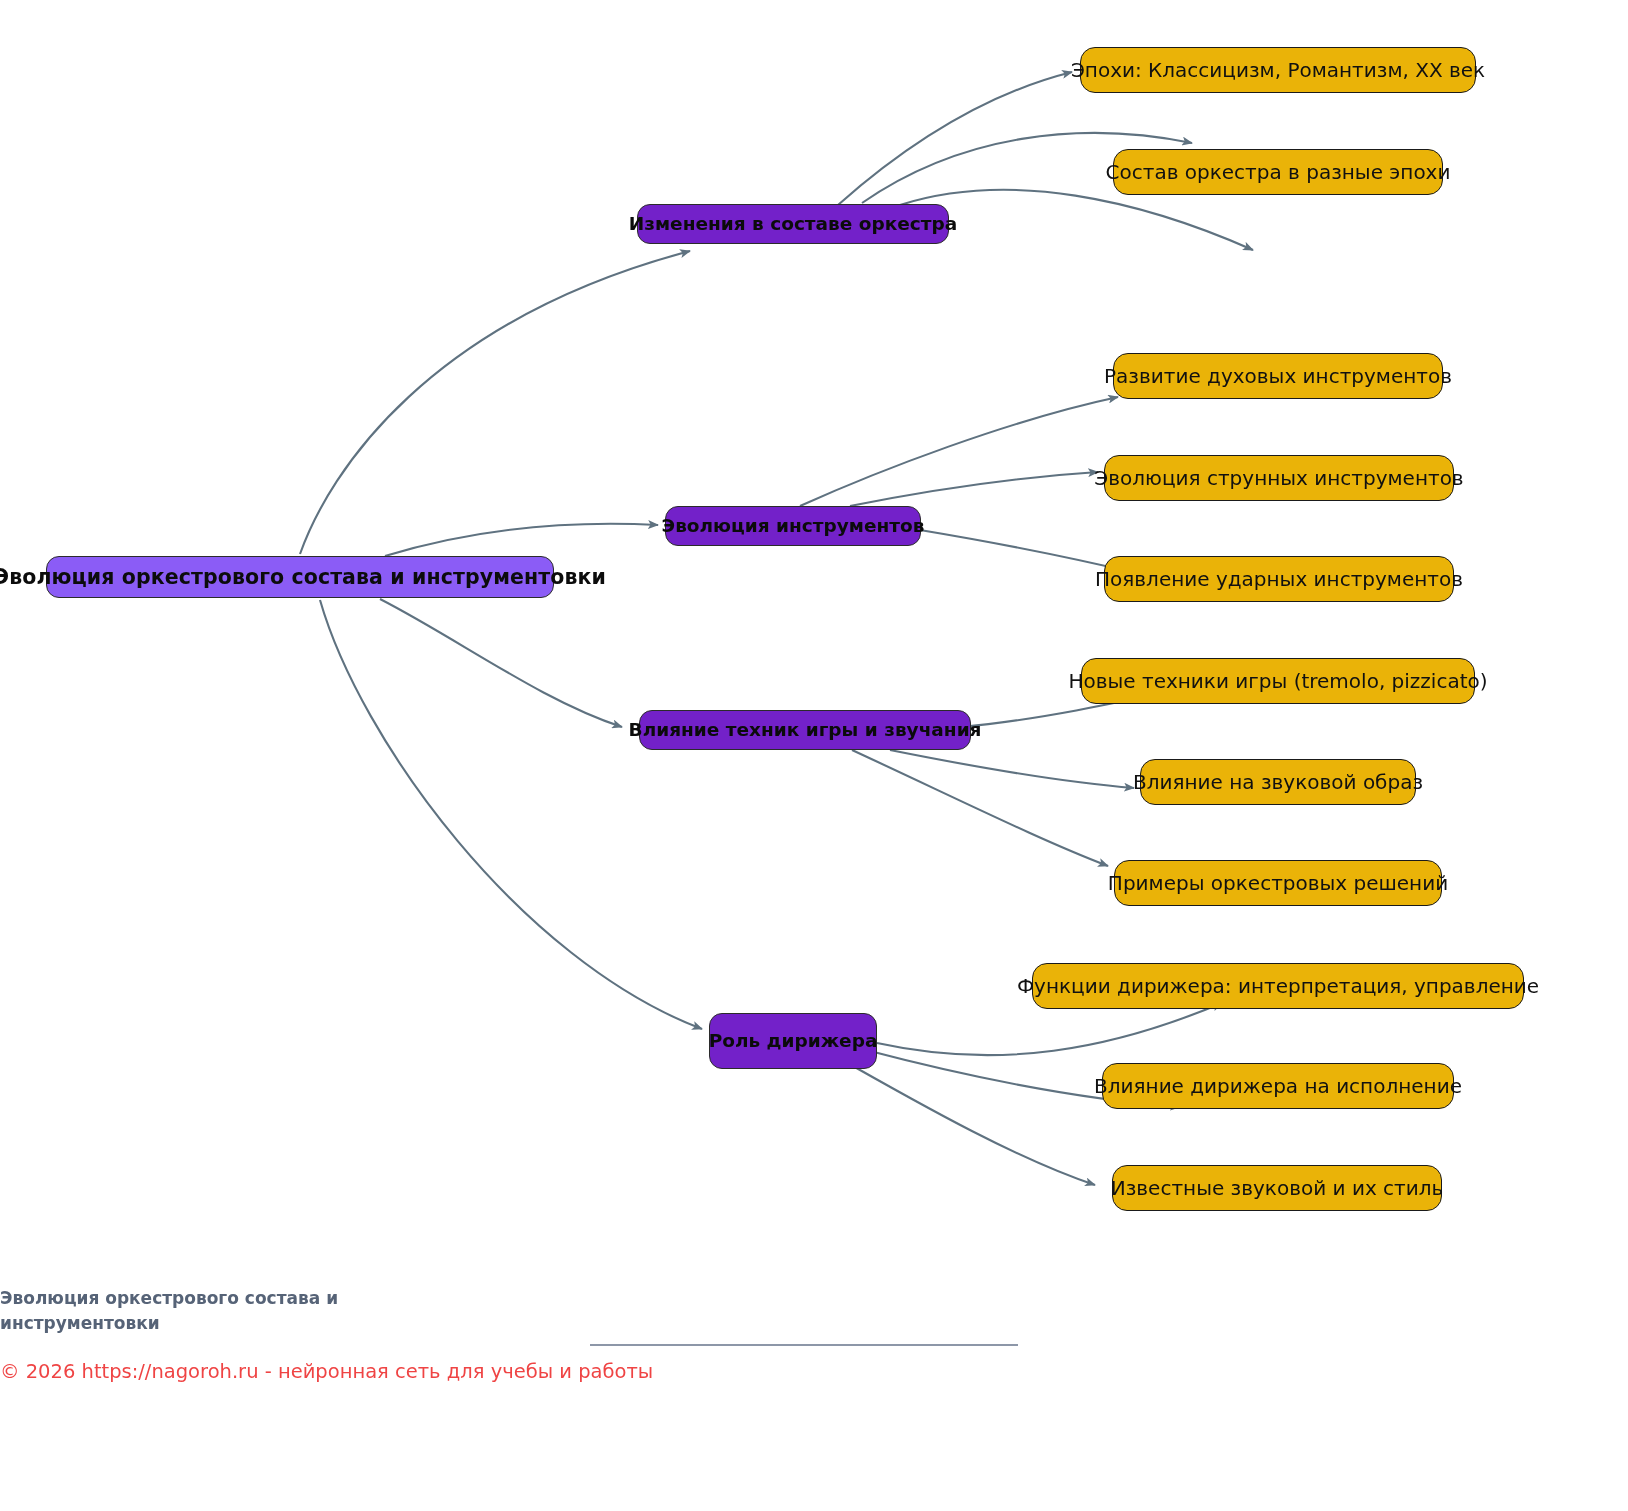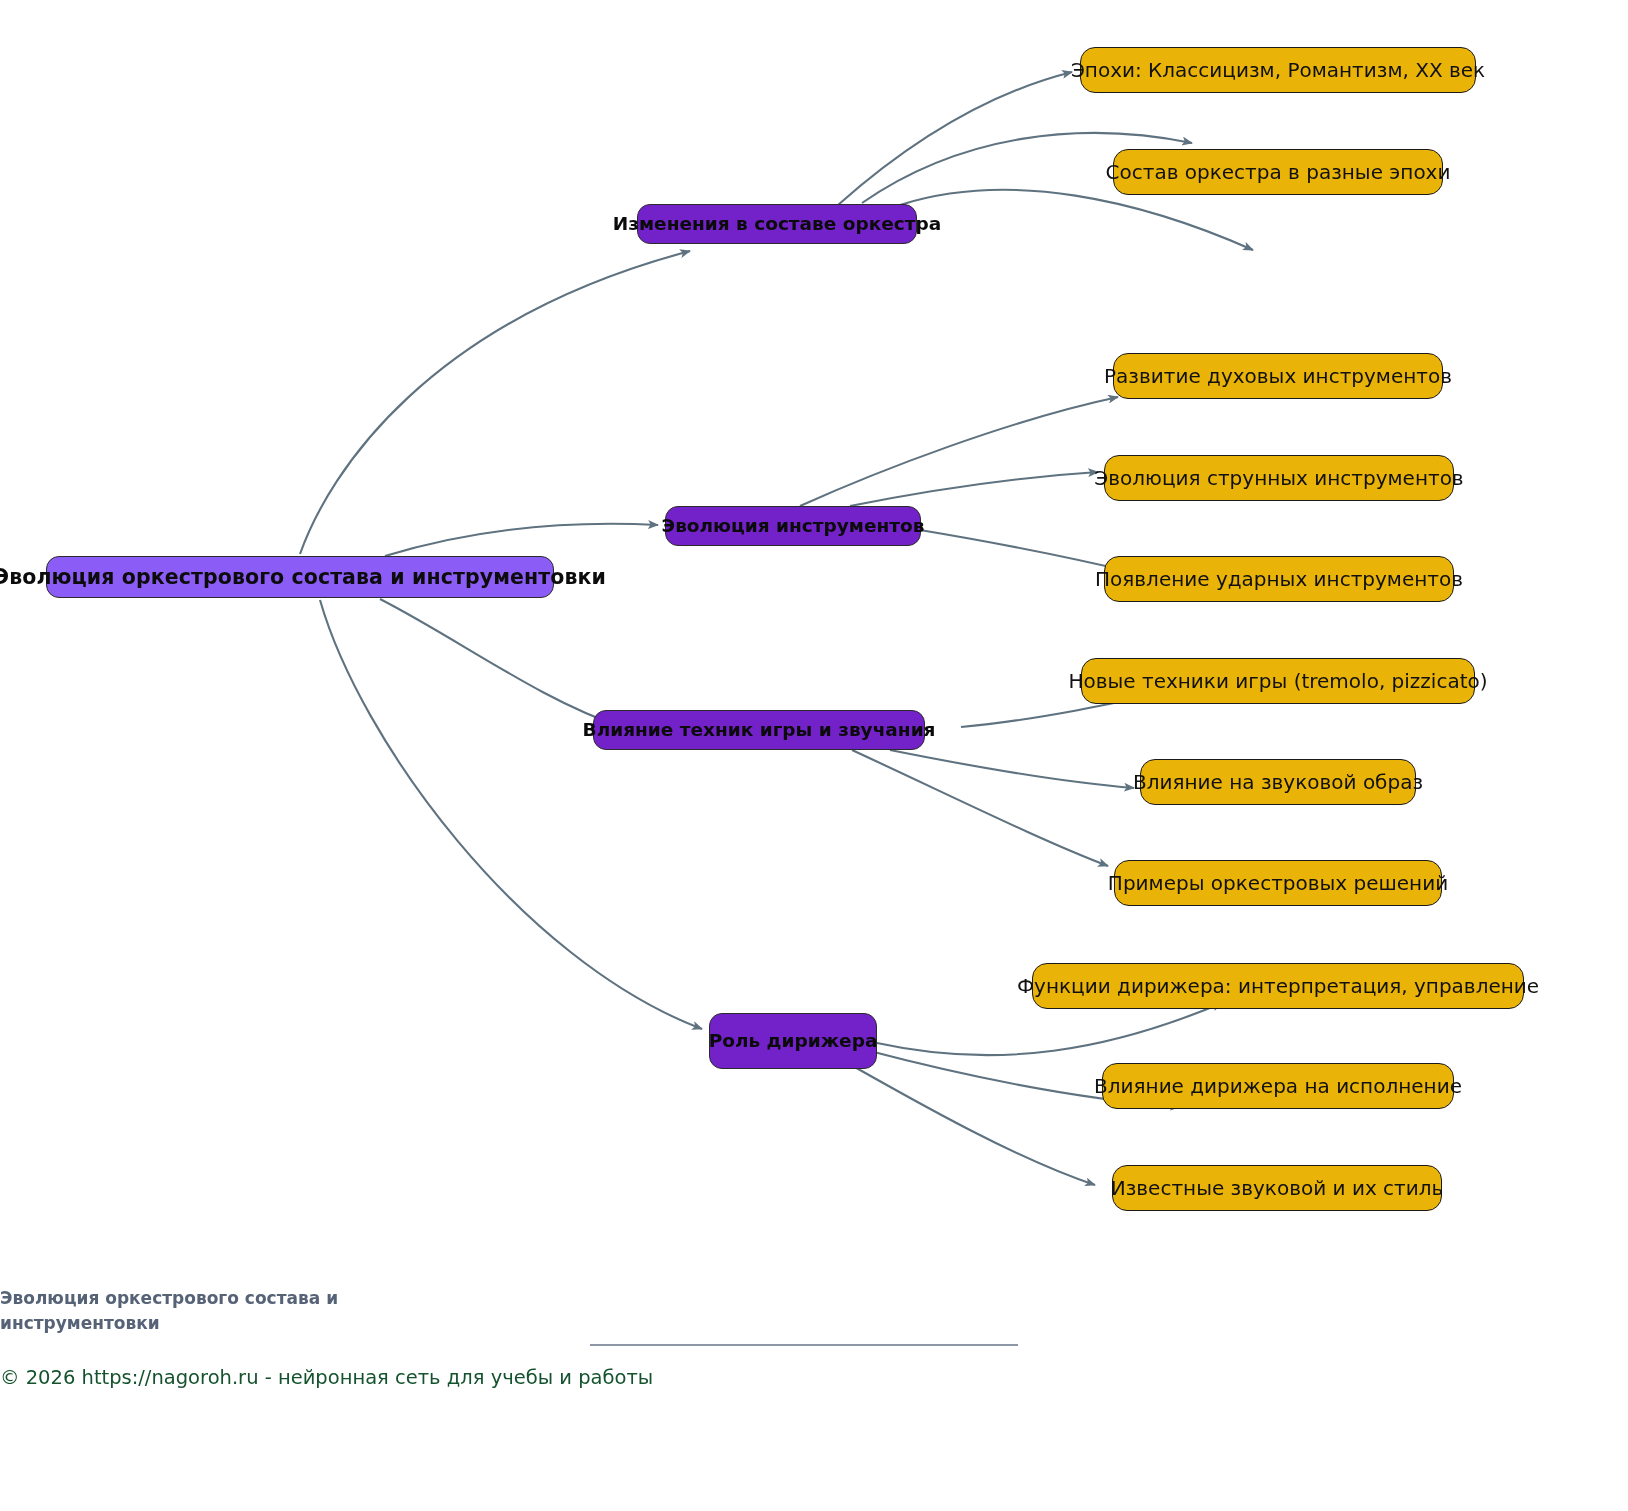--- a/index.html
+++ b/index.html
@@ -83,22 +83,21 @@
     top: 1344px;
     left: 590px;
     width: 428px;
     height: 1.5px;
     background: #8d97a8;
   }
   #footer-copy {
     top: 1360px;
     font-size: 19.5px;
     font-weight: 400;
-    color: #14532d;
-    margin-top: 6px;
+    color: #ef4444;
   }
 </style>
 </head>
 <body>
 
 <div id="mindmap-canvas">
 
   <svg id="edge-layer" viewBox="0 0 1628 1511" xmlns="http://www.w3.org/2000/svg">
     <defs>
       <marker id="arrowhead" markerWidth="11" markerHeight="9" refX="10" refY="4.5" orient="auto" markerUnits="userSpaceOnUse">
@@ -127,21 +126,21 @@
       <path d="M 877,1043 C 1000,1070 1110,1050 1222,1003"></path>
       <path d="M 866,1050 C 980,1080 1090,1100 1180,1107"></path>
       <path d="M 830,1053 C 930,1110 1020,1160 1095,1185"></path>
     </g>
   </svg>
 
   <div class="node node-root" style="left:46px; top:556px; width:508px; height:42px;">
     <span>Эволюция оркестрового состава и инструментовки</span>
   </div>
 
-  <div class="node node-branch" style="left:637px; top:204px; width:280px; height:40px;">
+  <div class="node node-branch" style="left:637px; top:204px; width:312px; height:40px;">
     <span>Изменения в составе оркестра</span>
   </div>
   <div class="node node-leaf" style="left:1080px; top:47px; width:396px; height:46px;">
     <span>Эпохи: Классицизм, Романтизм, XX век</span>
   </div>
   <div class="node node-leaf" style="left:1113px; top:149px; width:330px; height:46px;">
     <span>Состав оркестра в разные эпохи</span>
   </div>
 
   <div class="node node-branch" style="left:665px; top:506px; width:256px; height:40px;">
@@ -150,21 +149,21 @@
   <div class="node node-leaf" style="left:1113px; top:353px; width:330px; height:46px;">
     <span>Развитие духовых инструментов</span>
   </div>
   <div class="node node-leaf" style="left:1104px; top:455px; width:350px; height:46px;">
     <span>Эволюция струнных инструментов</span>
   </div>
   <div class="node node-leaf" style="left:1104px; top:556px; width:350px; height:46px;">
     <span>Появление ударных инструментов</span>
   </div>
 
-  <div class="node node-branch" style="left:593px; top:710px; width:332px; height:40px;">
+  <div class="node node-branch" style="left:639px; top:710px; width:332px; height:40px;">
     <span>Влияние техник игры и звучания</span>
   </div>
   <div class="node node-leaf" style="left:1081px; top:658px; width:394px; height:46px;text-align:right;">
     <span>Новые техники игры (tremolo, pizzicato)</span>
   </div>
   <div class="node node-leaf" style="left:1140px; top:759px; width:276px; height:46px;">
     <span>Влияние на звуковой образ</span>
   </div>
   <div class="node node-leaf" style="left:1114px; top:860px; width:328px; height:46px;">
     <span>Примеры оркестровых решений</span>

